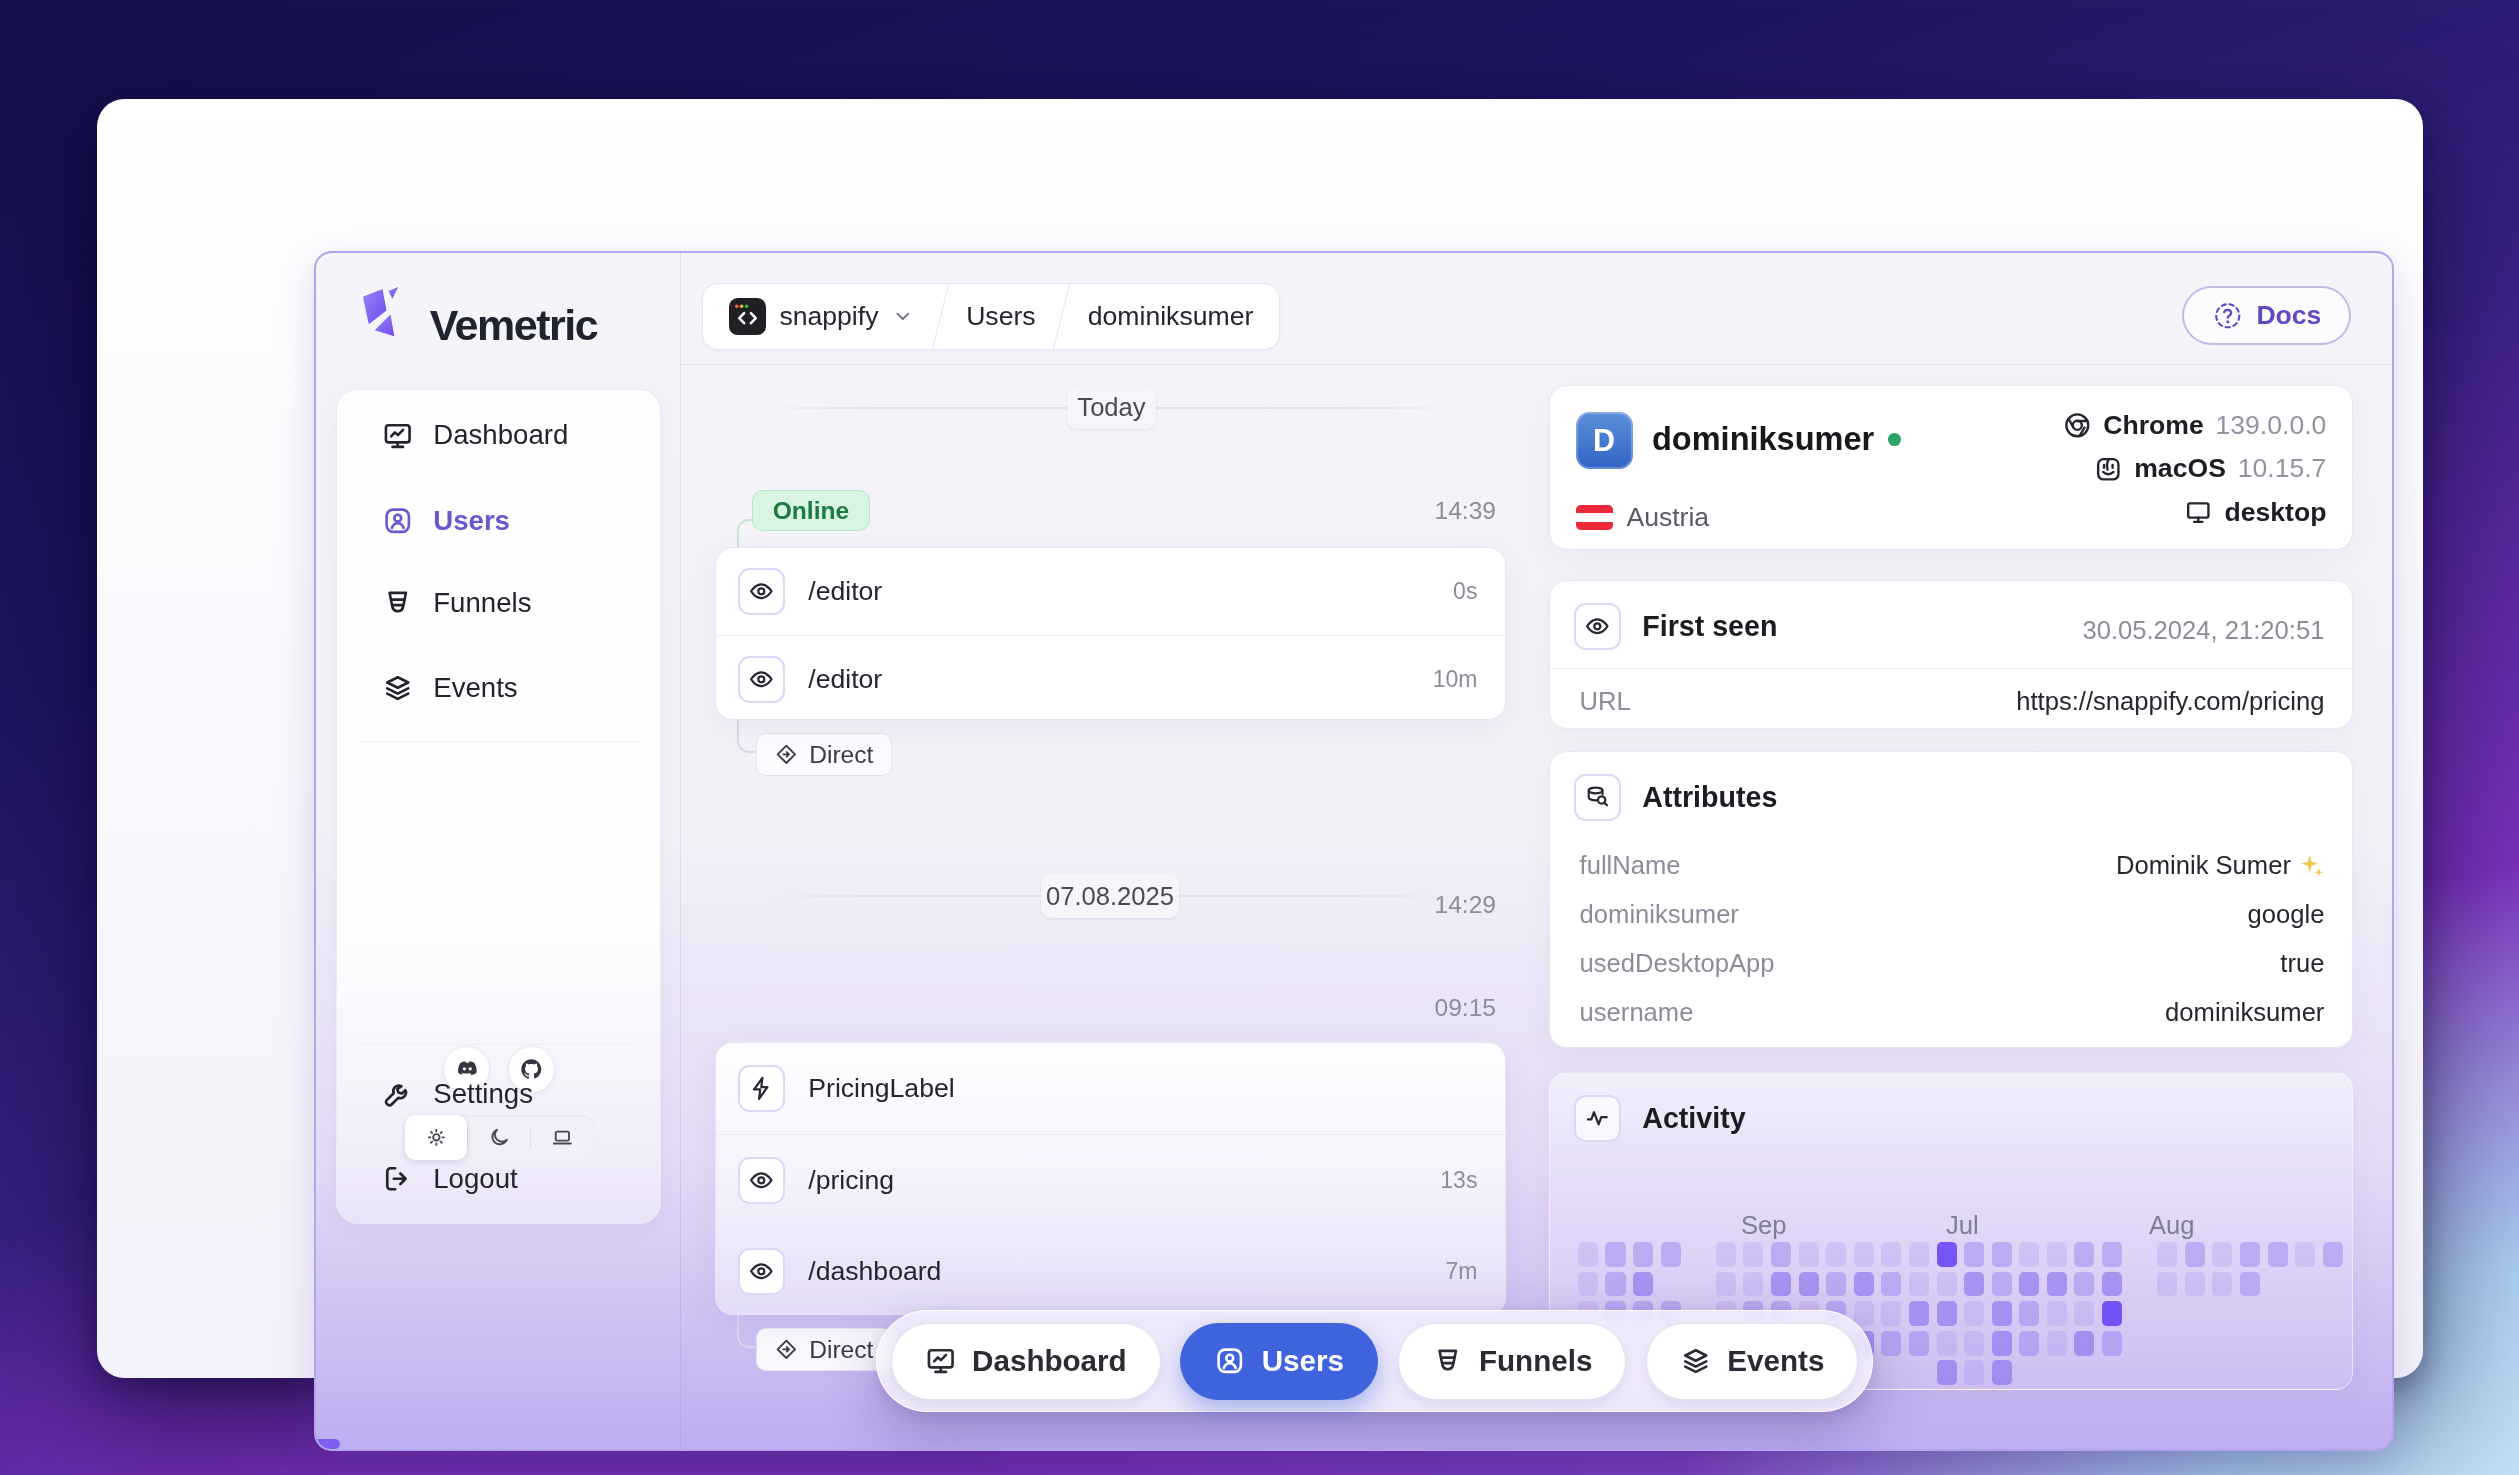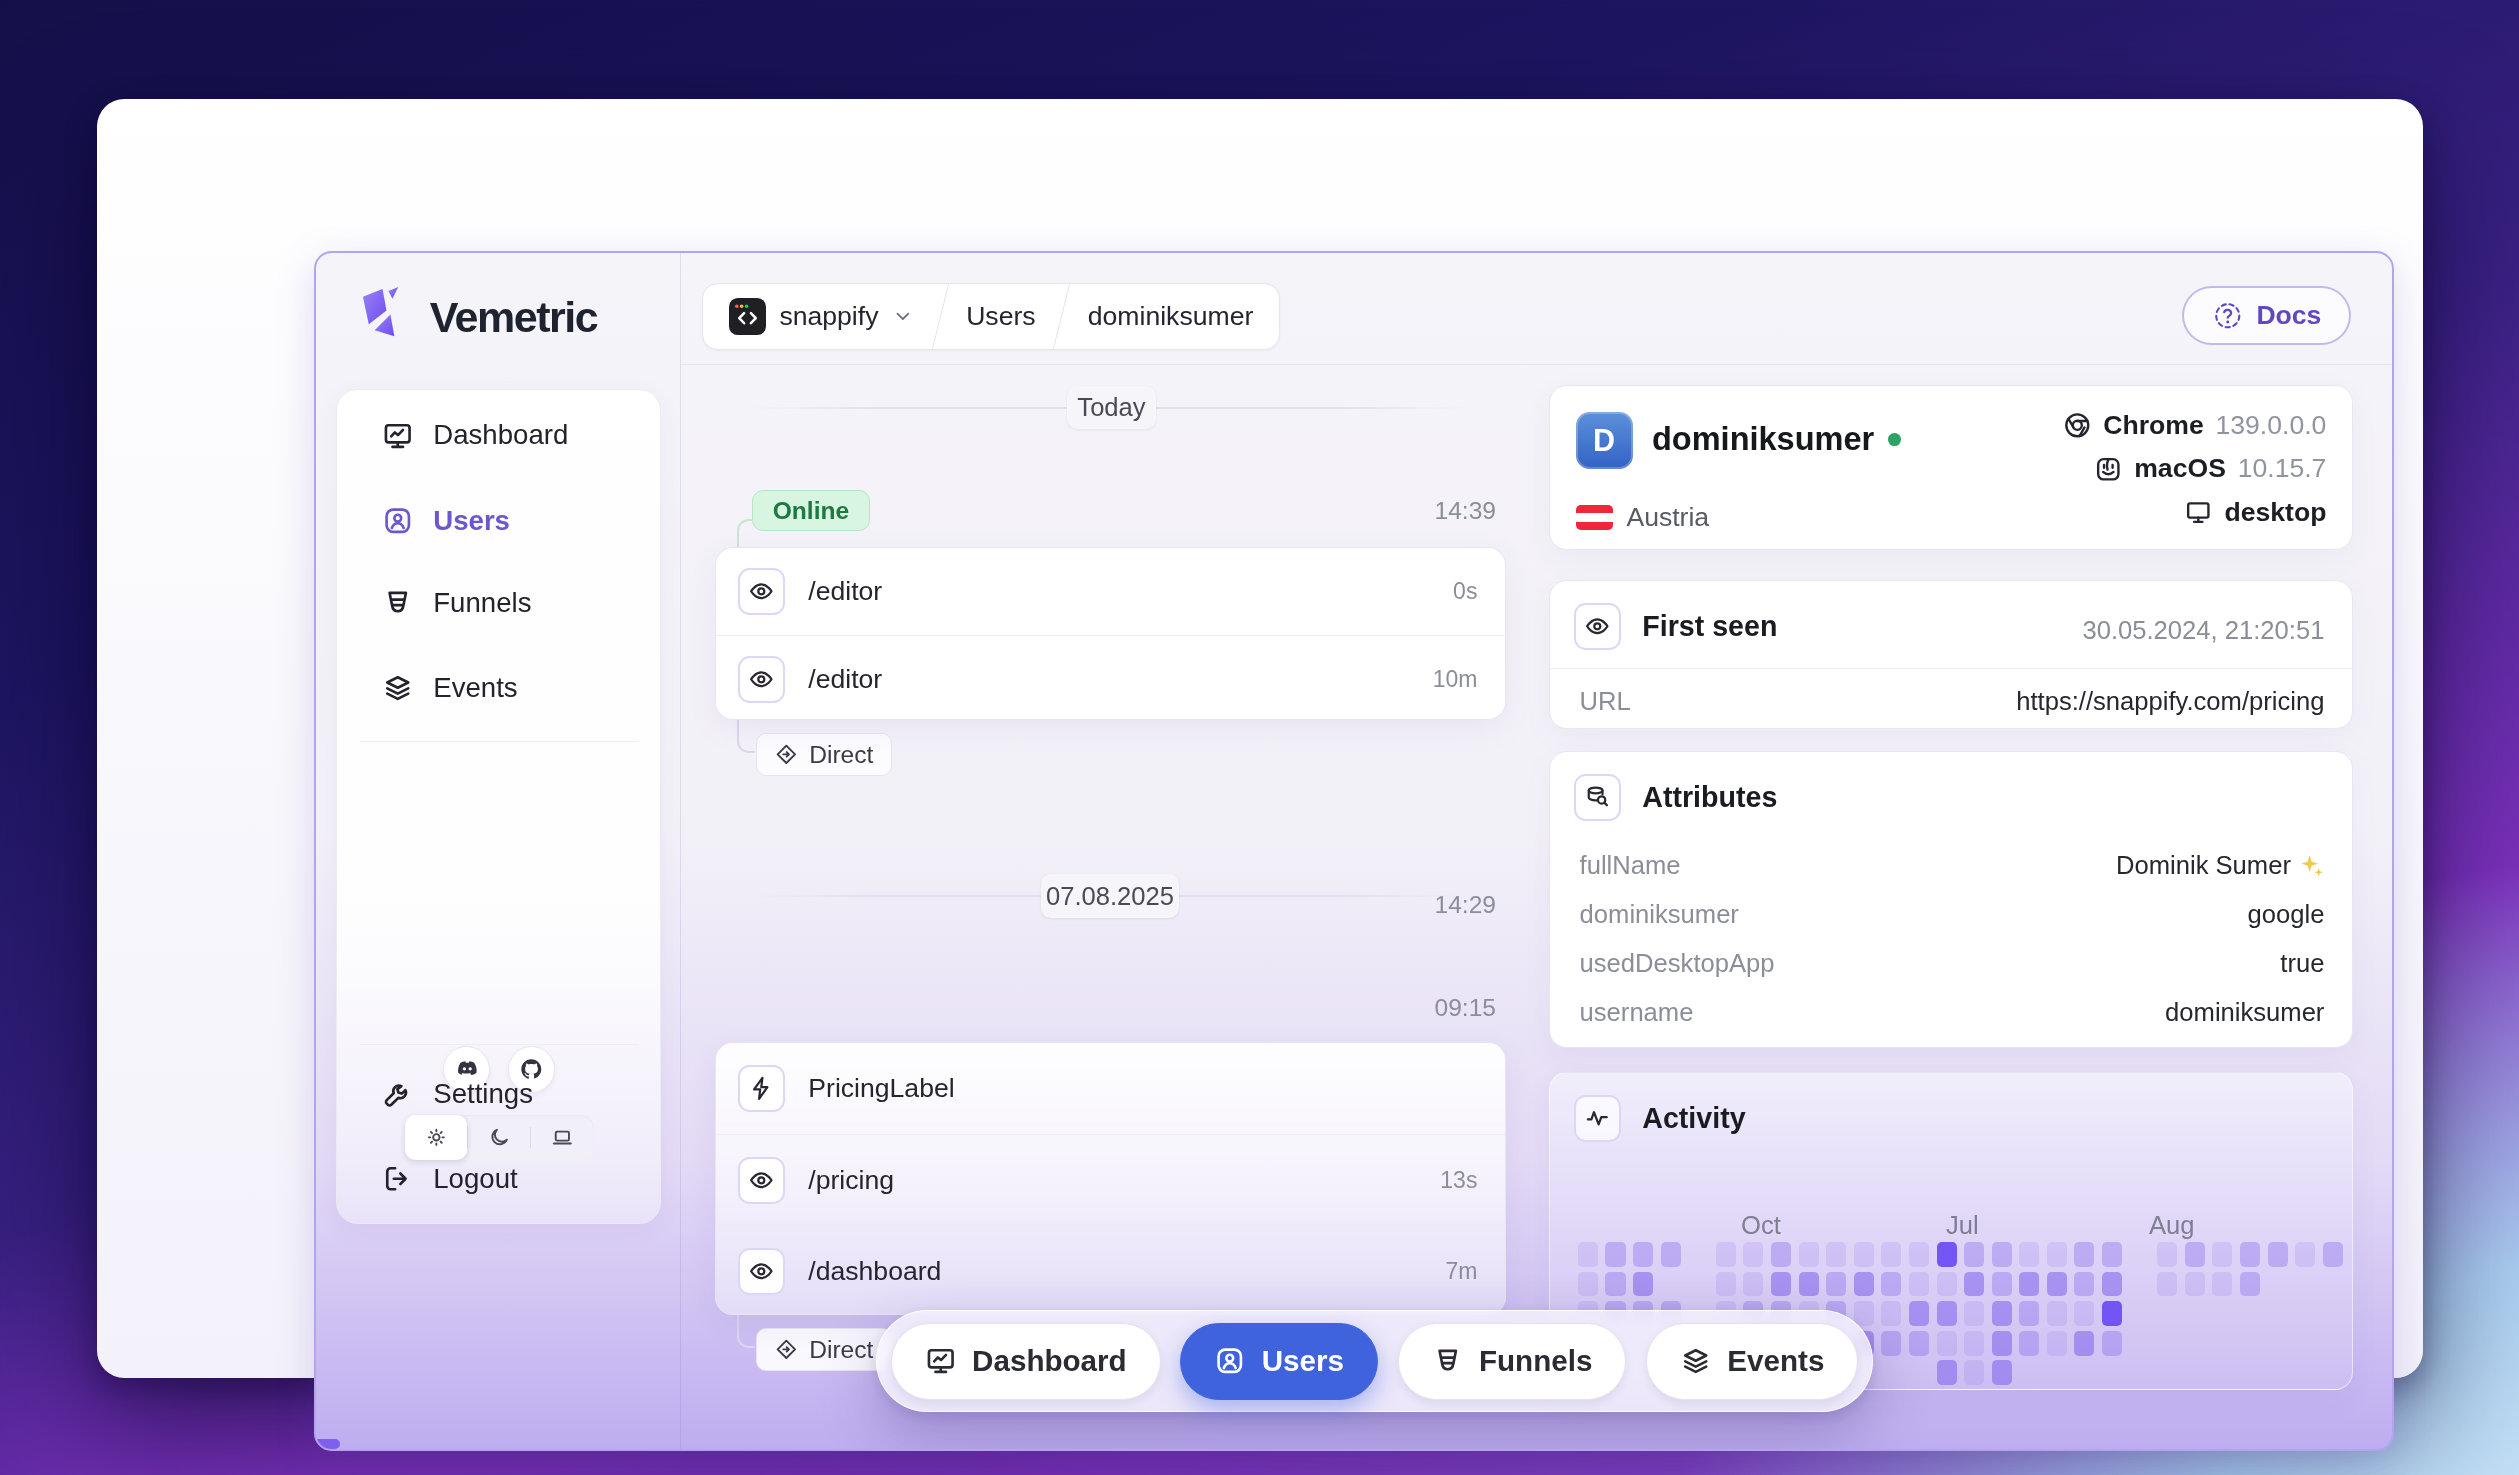--- a/index.html
+++ b/index.html
@@ -25,21 +25,21 @@
     border:2px solid #b4a4ee;
     background:linear-gradient(180deg,#f5f4f9 0%,#f3f1f8 48%,#e3daf6 76%,#beadf0 100%);
     overflow:hidden;
     box-shadow:0 11.8px 39px rgba(90,60,170,.18);
   }
   .side-divider { left:364px; top:0; width:1px; height:1200px; background:rgba(120,100,190,.16); }
   .topbar-divider { left:365px; top:111px; right:0; height:1px; background:rgba(120,100,190,.10); }
   .scroll-dash { left:-5.9px; top:1186px; width:29.6px; height:9.9px; border-radius:5.9px; background:#7e5ff0; z-index:60; }
 
   
-  .logo { left:41px; top:31.5px; display:flex; align-items:center; gap:15.8px; }
+  .logo { left:41px; top:31.5px; display:flex; align-items:flex-end; gap:15.8px; }
   .logo-text { font-size:43px; font-weight:800; letter-spacing:-1.5px; color:#1e232f; }
 
   
   .side-card {
     left:19.7px; top:136px; width:325px; height:835px; border-radius:21.7px;
     background:linear-gradient(180deg, rgba(255,255,255,.97) 0%, rgba(255,255,255,.92) 62%, rgba(255,255,255,.38) 100%);
     border:1px solid #eceaf3; box-shadow:0 5.9px 23.6px rgba(90,70,160,.06);
   }
   .nav-item { left:15.8px; width:294px; height:63px; border-radius:13.8px; display:flex; align-items:center; gap:19.7px; padding-left:29.6px; font-size:27.6px; font-weight:500; color:#24222c; cursor:pointer; }
   .nav-item svg { width:31.5px; height:31.5px; stroke:#24222c; }
@@ -452,21 +452,21 @@
 
     <div class="abs rcard activity-card">
       <div class="rcard-header">
         <span class="icon-box" style="background:rgba(255,255,255,.7);">
             <svg class="stroke" viewBox="0 0 24 24">
               <path d="M3.5 13h3.2L9 6.5l4.2 11L15.6 11h4.9"></path>
             </svg>
           </span>
         <span class="rcard-title">Activity</span>
       </div>
-      <span class="month-label" style="left:191px;">Oct</span>
+      <span class="month-label" style="left:191px;">Sep</span>
       <span class="month-label" style="left:396px;">Jul</span>
       <span class="month-label" style="left:599px;">Aug</span>
       <div class="hm-grid">
           <span class="hm-cell lv1" style="left: 0px; top: 0px;"></span>
           <span class="hm-cell lv2" style="left: 27.6px; top: 0px;"></span>
           <span class="hm-cell lv2" style="left: 55px; top: 0px;"></span>
           <span class="hm-cell lv2" style="left: 83px; top: 0px;"></span>
           <span class="hm-cell lv1" style="left: 138px; top: 0px;"></span>
           <span class="hm-cell lv1" style="left: 165px; top: 0px;"></span>
           <span class="hm-cell lv2" style="left: 193px; top: 0px;"></span>

